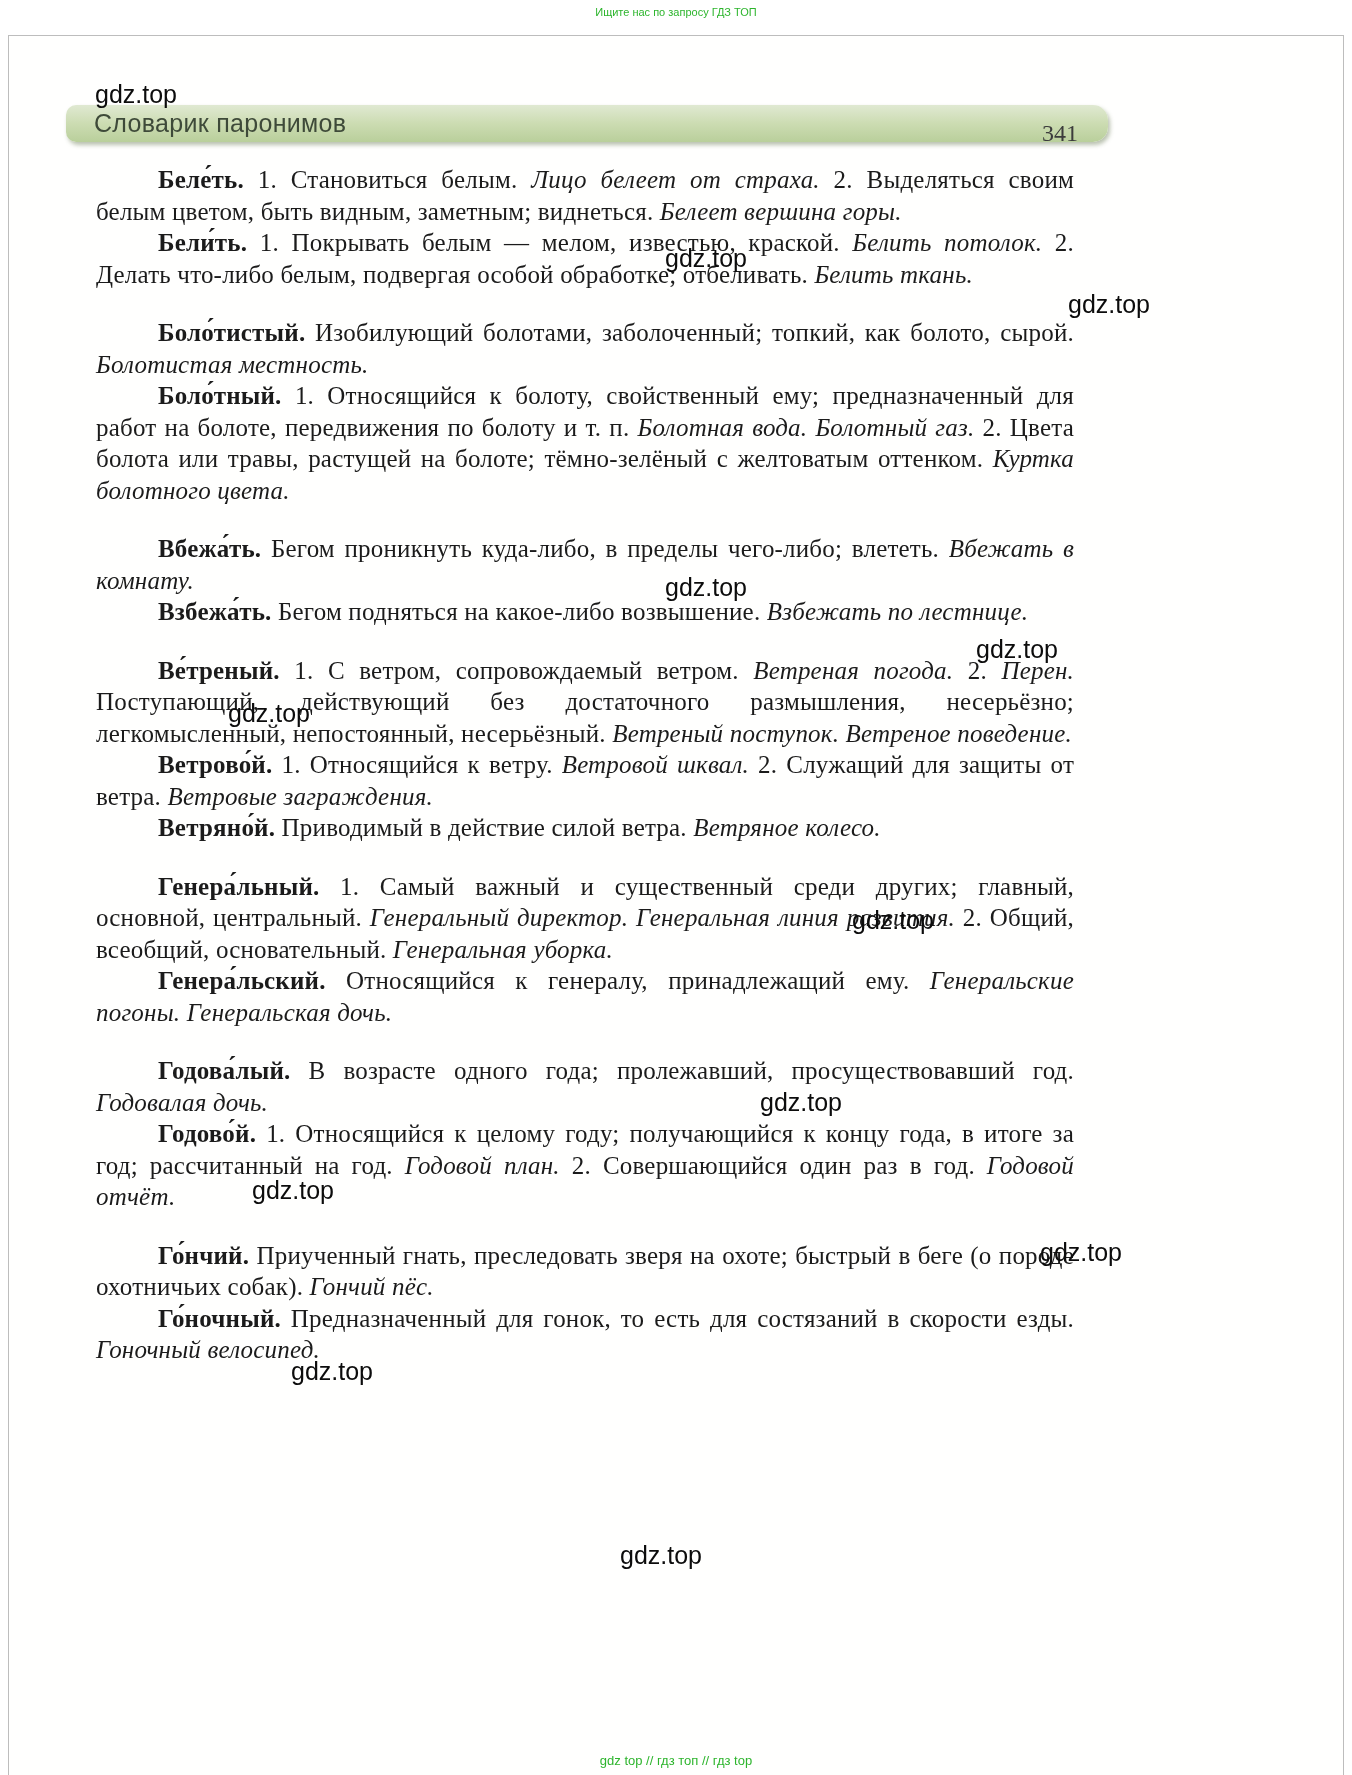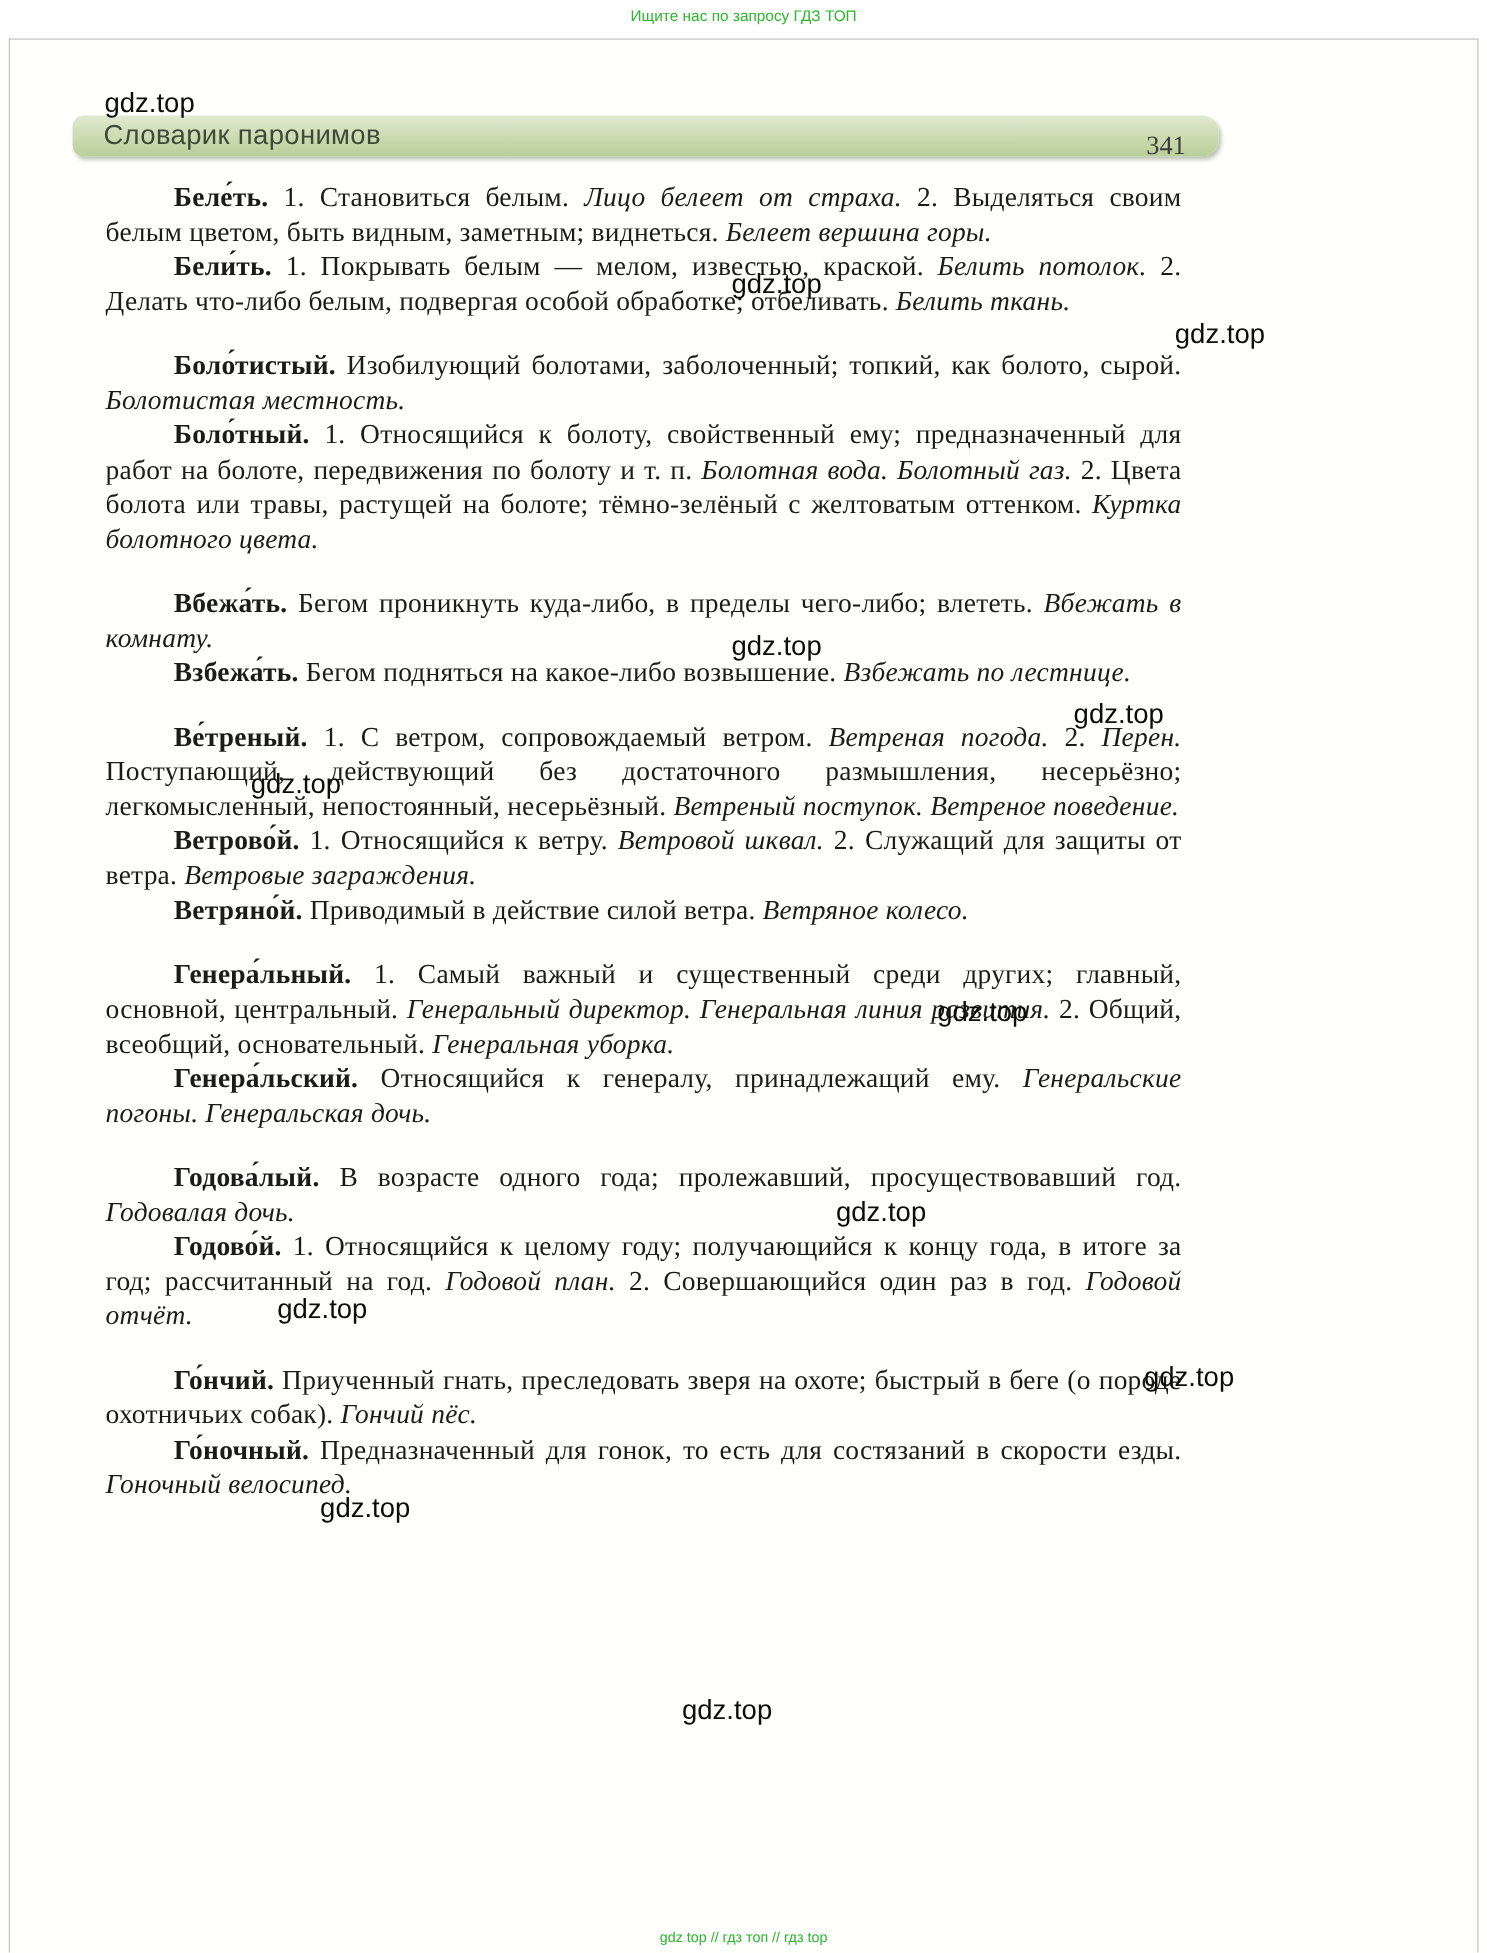--- a/index.html
+++ b/index.html
@@ -7,21 +7,21 @@
     width: 1352px; height: 1775px;
     position: relative;
     background: #ffffff;
     font-family: "Liberation Serif", serif;
     overflow: hidden;
   }
   .top-banner {
     position: absolute; top: 6px; left: 0; width: 100%;
     text-align: center;
     font-family: "Liberation Sans", sans-serif;
-    font-size: 14px; color: #2db52d;
+    font-size: 11px; color: #2db52d;
     z-index: 5;
   }
   .bottom-banner {
     position: absolute; bottom: 7px; left: 0; width: 100%;
     text-align: center;
     font-family: "Liberation Sans", sans-serif;
     font-size: 13px; color: #2db52d;
     z-index: 5;
   }
   .page {

